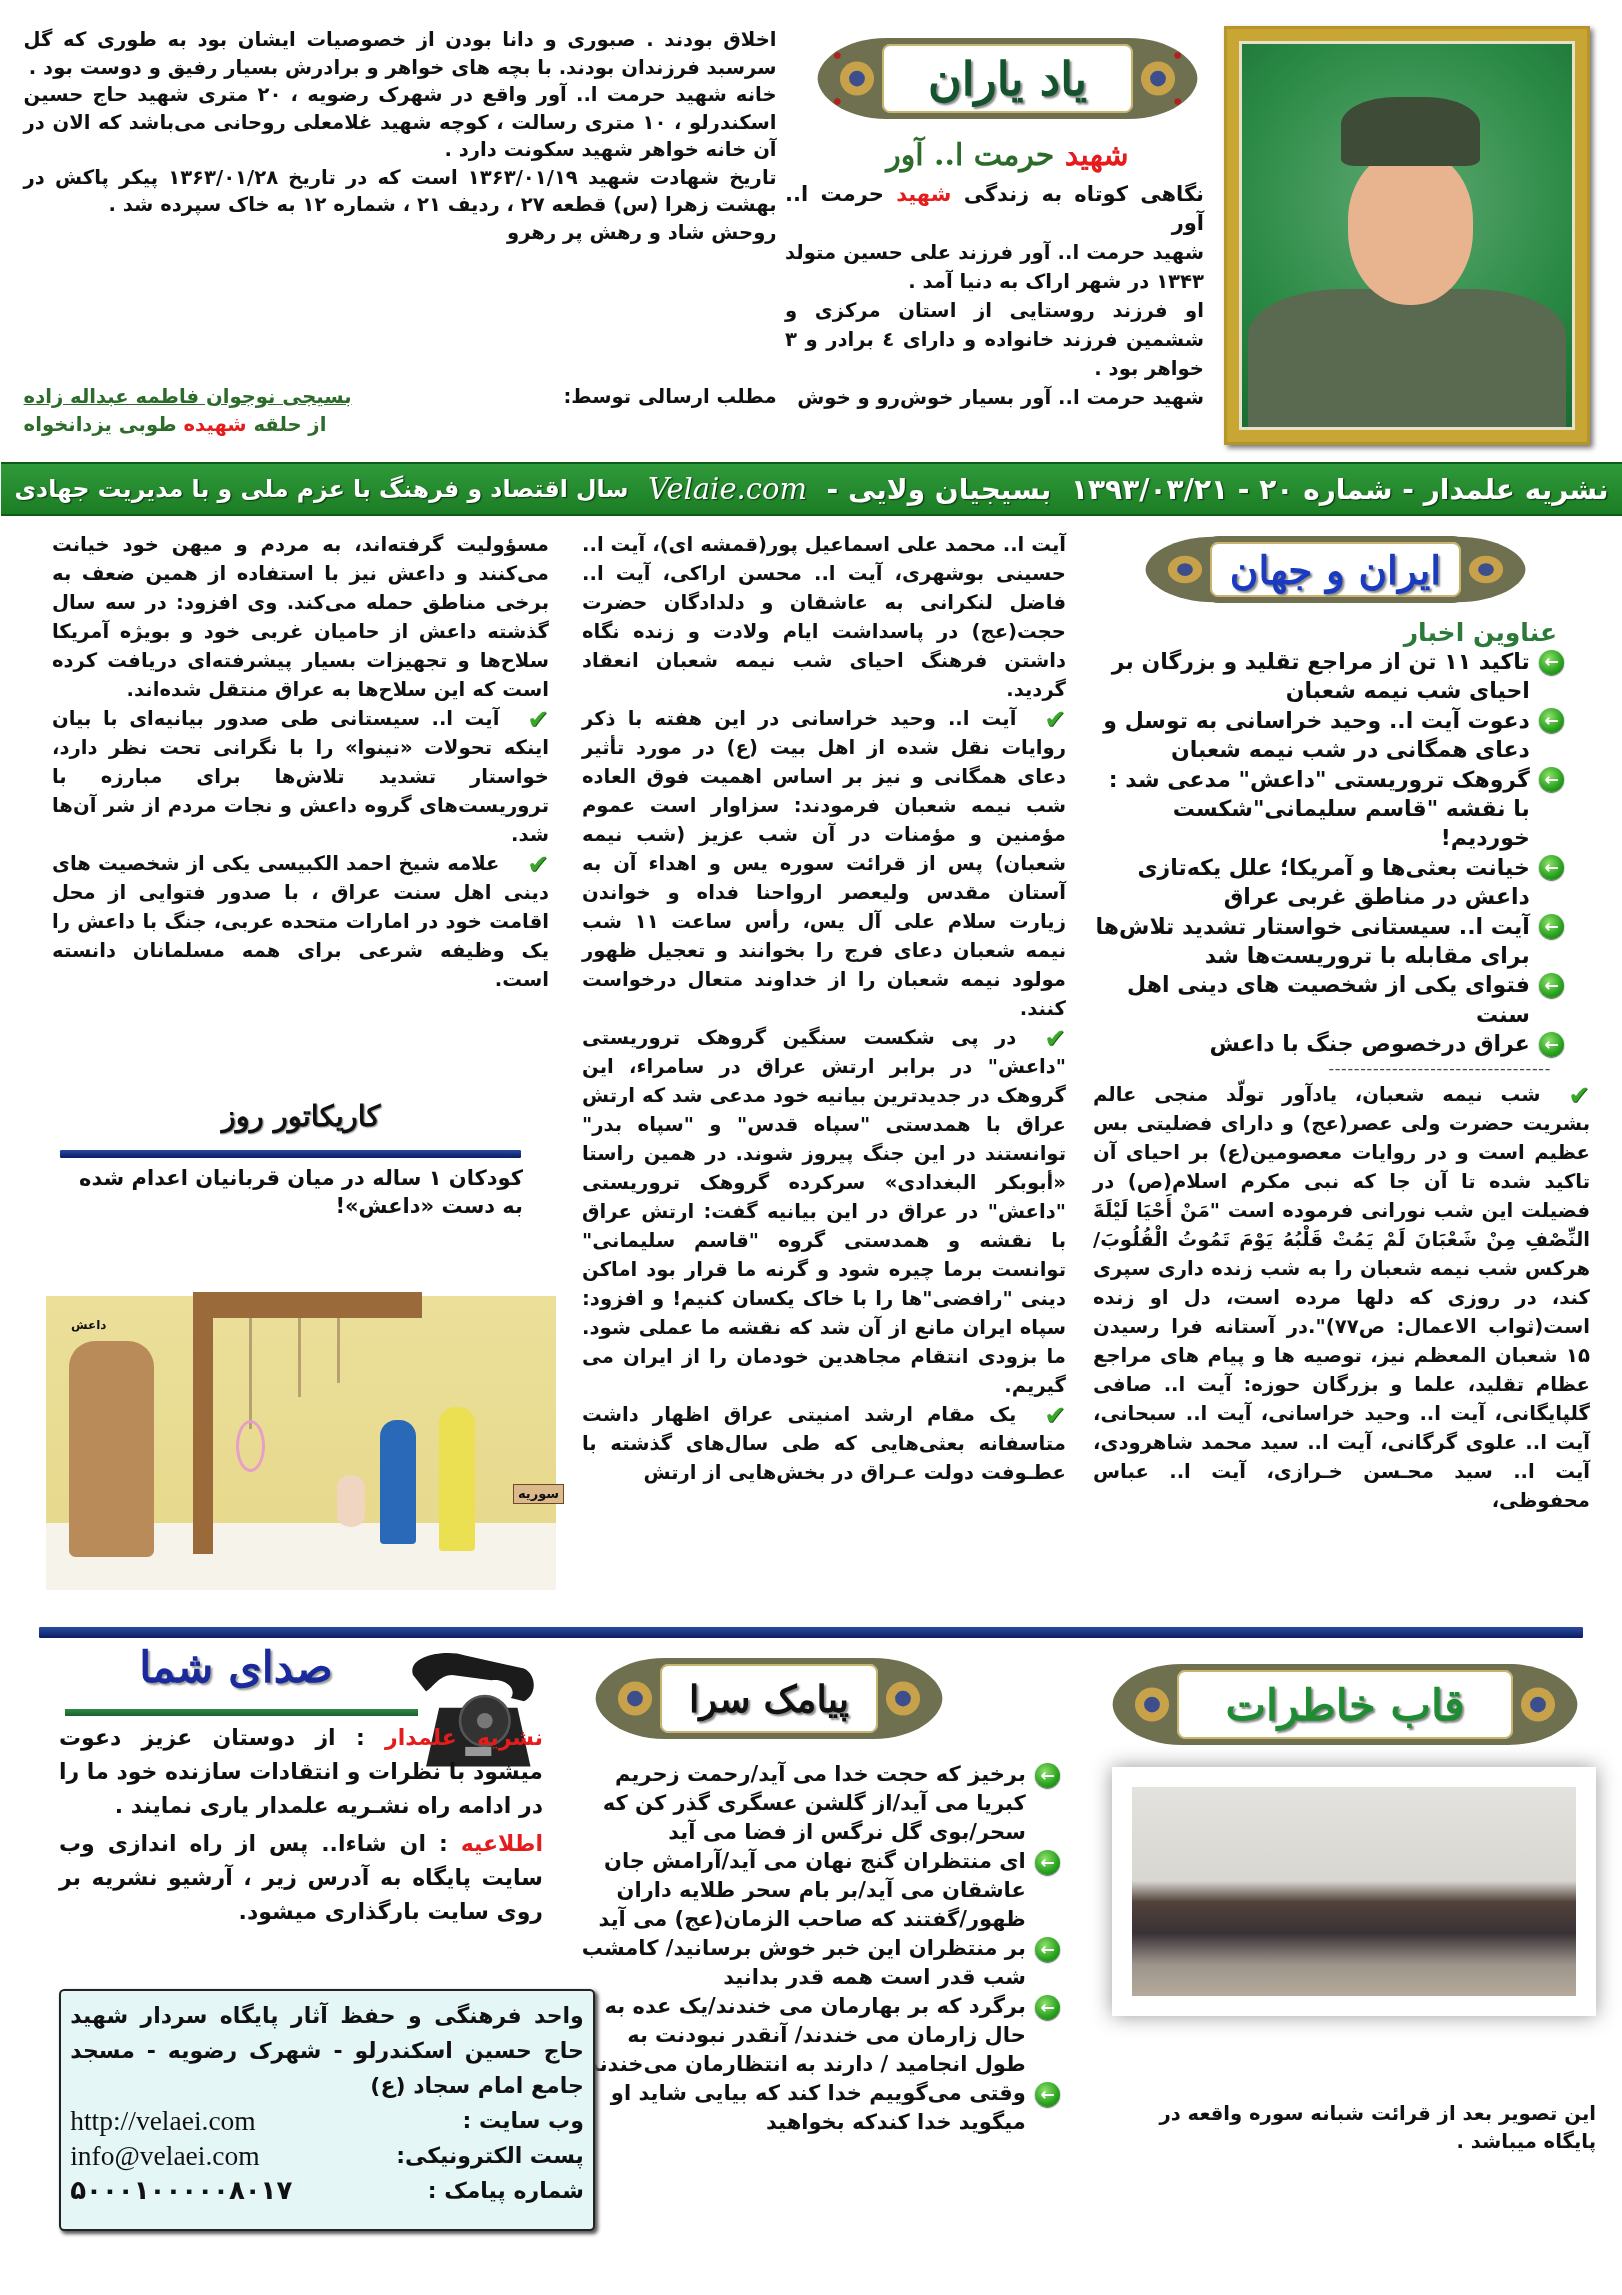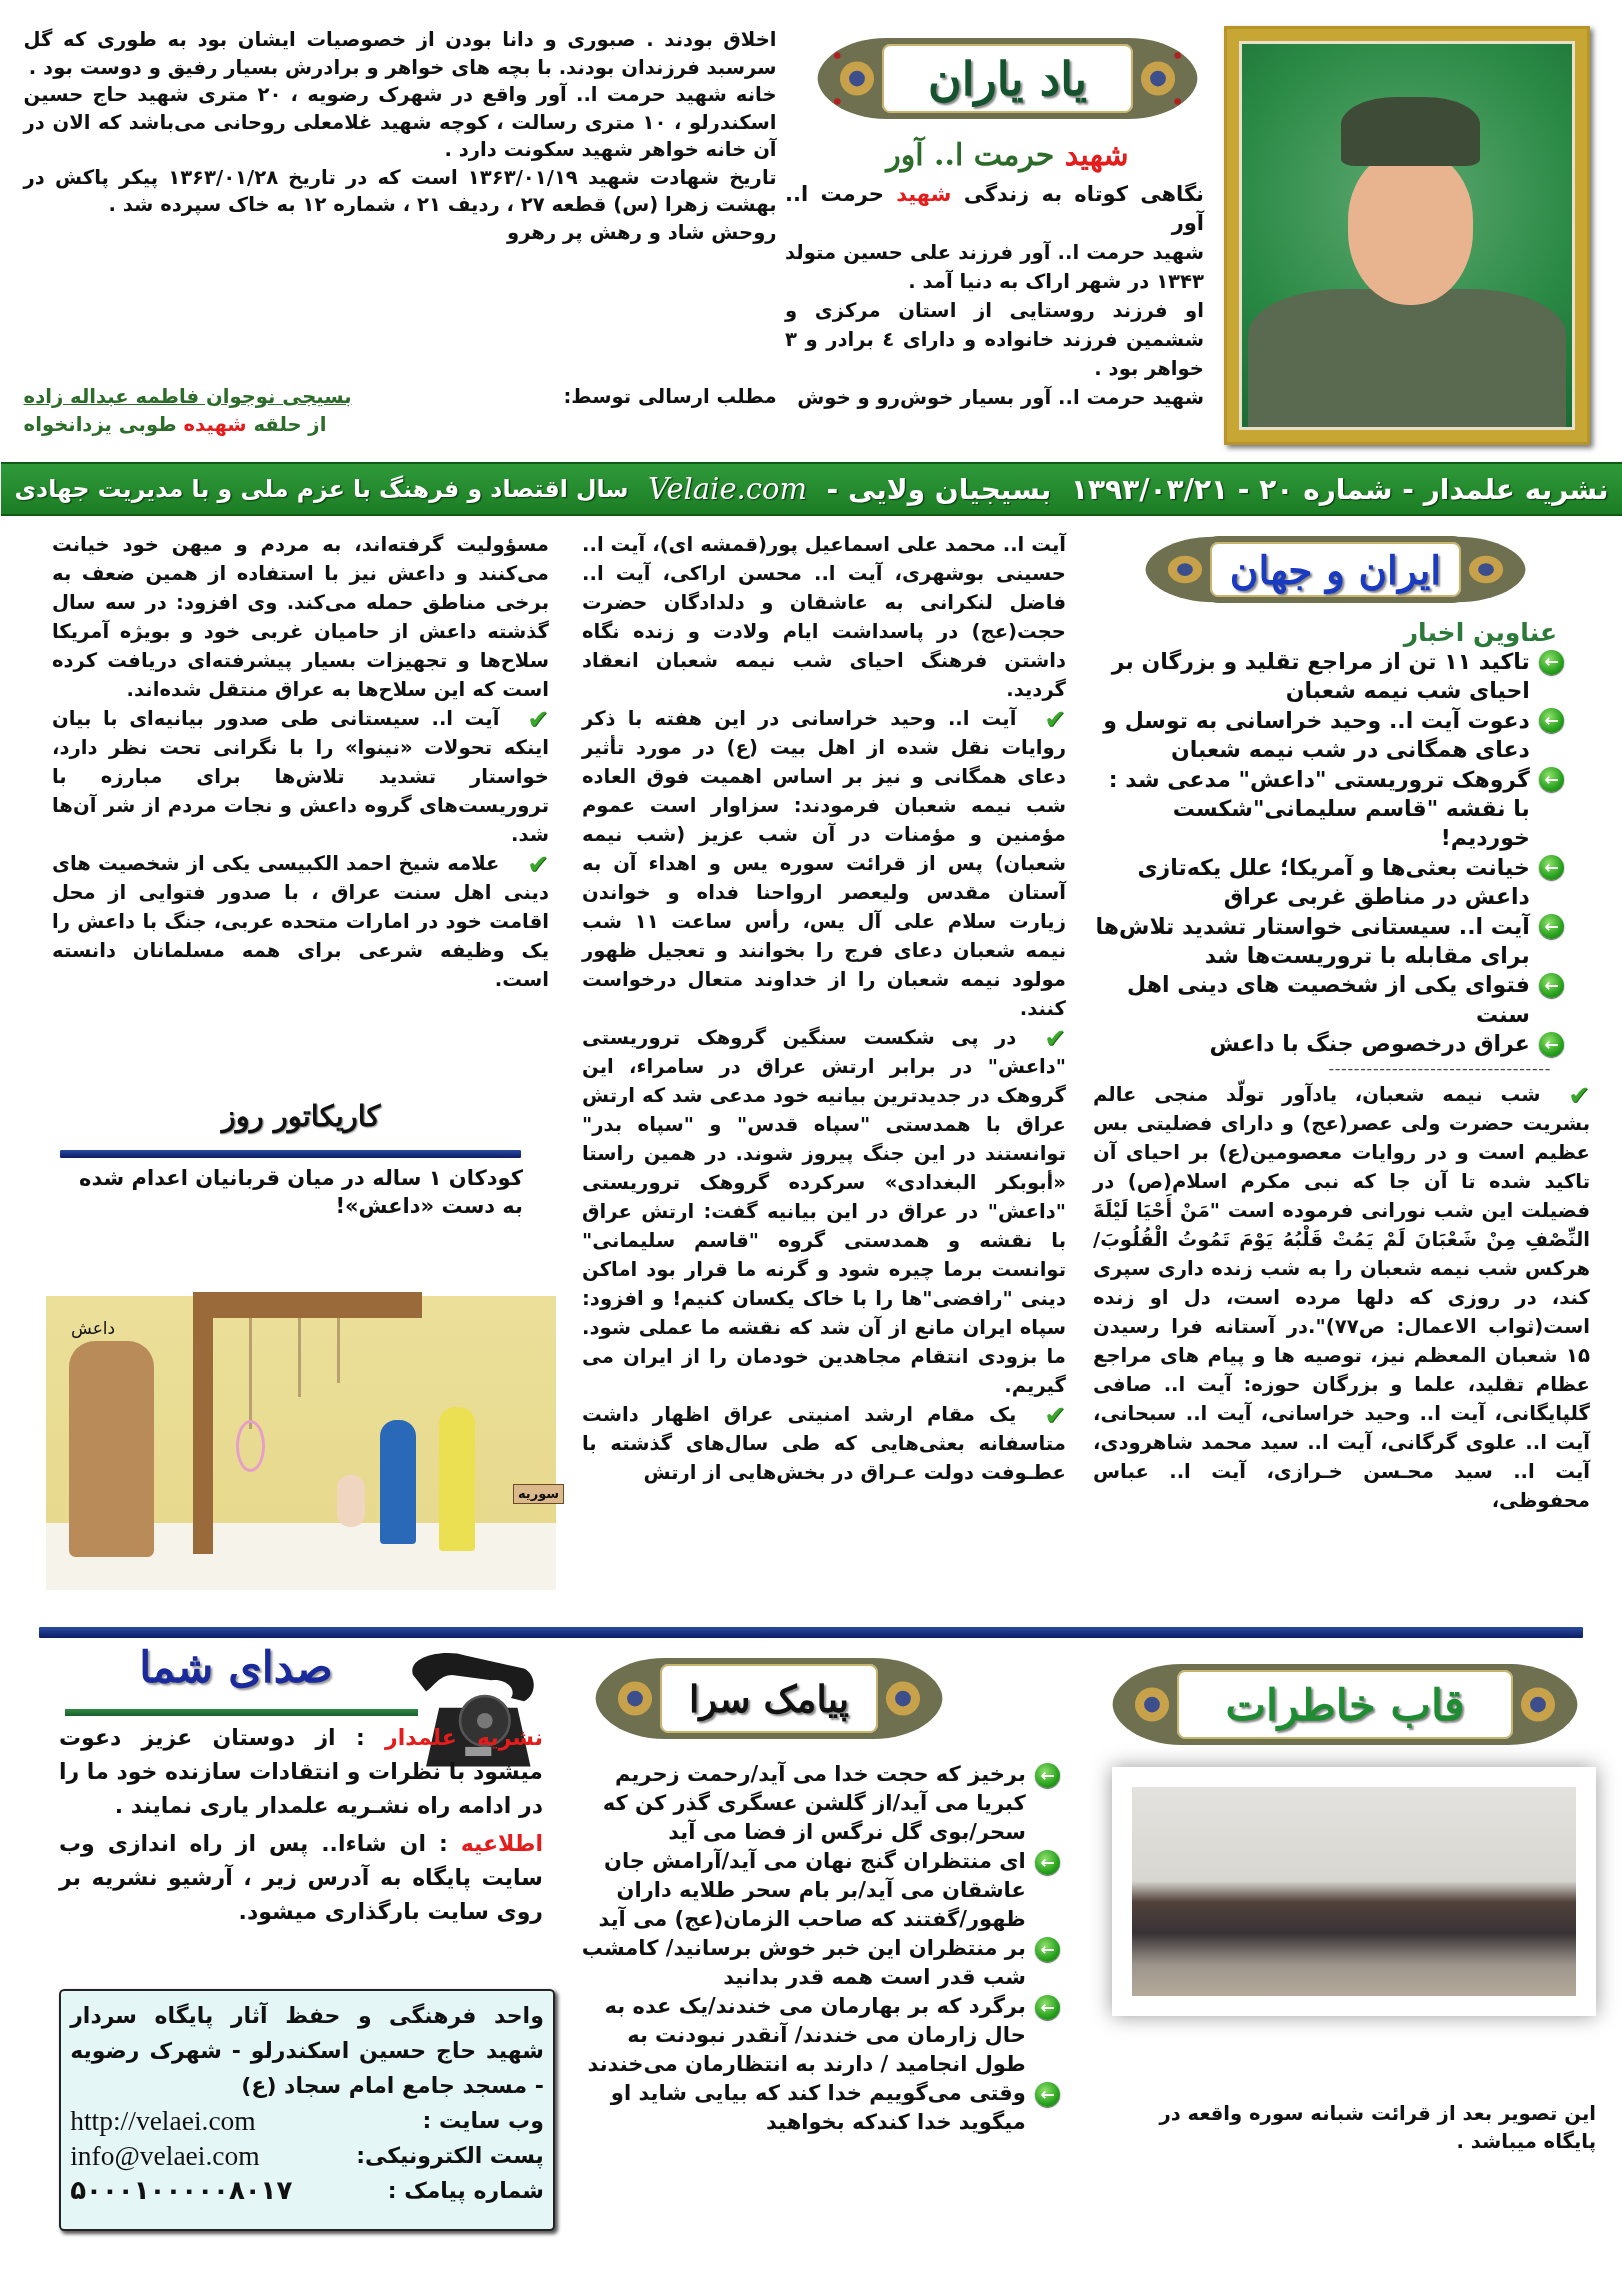--- a/index.html
+++ b/index.html
@@ -31,21 +31,21 @@
   .band-slogan { font-size: 23.6px; }
 
   .rule-blue { height: 10.5px; background: linear-gradient(#2a4aa0, #0b1d64); border-radius: 1.3px; }
   .rule-green { height: 6.5px; background: linear-gradient(#2f8b45, #1a5f2d); }
   .check { display:inline-block; width: 23.6px; height: 23.6px; color:#3aa62b; font-size: 26px; line-height: 23.6px; font-weight: bold; text-shadow: 0.7px 0.7px 0 #1a5f0f; vertical-align: middle; margin-left: 26px; }
   .arrow-btn { display:inline-flex; width: 25px; height: 25px; border-radius: 50%; background: radial-gradient(circle at 40% 35%, #8ee06a, #27a11e 60%, #146e10); color:#fff; font-size: 17px; align-items:center; justify-content:center; vertical-align: middle; margin-left: 9.2px; flex-shrink:0; box-shadow: 0 0.7px 1.3px #333; }
   .news-item { display:flex; align-items:flex-start; font-weight: bold; font-size: 22px; line-height: 29.4px; }
   .news-item .arrow-btn { margin-top: 2.6px; }
   .red { color: #e41c1c; }
 
-  #contact-box { left: 59px; top: 1989px; width: 496px; height: 242px; background: #e4f6f6; border: 2.6px solid #222; border-radius: 5.2px; box-shadow: 2.6px 2.6px 3.9px #555; padding: 6.5px 9.2px; font-size: 22px; font-weight: bold; line-height: 35px; }
+  #contact-box { left: 59px; top: 1989px; width: 536px; height: 242px; background: #e4f6f6; border: 2.6px solid #222; border-radius: 5.2px; box-shadow: 2.6px 2.6px 3.9px #555; padding: 6.5px 9.2px; font-size: 22px; font-weight: bold; line-height: 35px; }
   .ltr { direction: ltr; font-family: "Liberation Serif", serif; font-weight: normal; font-size: 27.5px; }
 
   .phone-icon { left: 393px; top: 1649px; width: 151px; height: 124px; }
   .polaroid { left: 1112px; top: 1767px; width: 484px; height: 249px; background:#fff; box-shadow: 0 0 19.6px #999; padding: 19.6px; }
   .polaroid .photo { width:100%; height:100%; background: linear-gradient(180deg, #e3e2de 0%, #d8d6d0 45%, #51423a 55%, #393236 70%, #9d958c 85%, #b5aa9a 100%); }
   .cartoon { left: 46px; top: 1256px; width: 510px; height: 334px; background: linear-gradient(180deg, #fff 0%, #fff 12%, #ebdf9a 12%, #e7d98d 80%, #f6f3ea 80%); position:absolute; }
 </style>
 </head>
 <body>
 
@@ -174,21 +174,21 @@
 <div class="abs txt" style="left:52px; top:530px; width:497px;">
   <p>مسؤولیت گرفته‌اند، به مردم و میهن خود خیانت می‌کنند و داعش نیز با استفاده از همین ضعف به برخی مناطق حمله می‌کند. وی افزود: در سه سال گذشته داعش از حامیان غربی خود و بویژه آمریکا سلاح‌ها و تجهیزات بسیار پیشرفته‌ای دریافت کرده است که این سلاح‌ها به عراق منتقل شده‌اند.</p>
   <p><span class="check">✔</span><span>آیت ا.. سیستانی طی صدور بیانیه‌ای با بیان اینکه تحولات «نینوا» را با نگرانی تحت نظر دارد، خواستار تشدید تلاش‌ها برای مبارزه با تروریست‌های گروه داعش و نجات مردم از شر آن‌ها شد.</span></p>
   <p><span class="check">✔</span><span>علامه شیخ احمد الکبیسی یکی از شخصیت های دینی اهل سنت عراق ، با صدور فتوایی از محل اقامت خود در امارات متحده عربی، جنگ با داعش را یک وظیفه شرعی برای همه مسلمانان دانسته است.</span></p>
 </div>
 
 <div class="abs" style="left:59px; top:1099px; width:484px; text-align:center; font-family:'DejaVu Serif',serif; font-weight:bold; font-size:29px; text-shadow:1.3px 1.3px 1.3px #999;">کاریکاتور روز</div>
 <div class="abs rule-blue" style="left:60px; top:1150px; width:461px; height:7.9px;"></div>
 <div class="abs" style="left:65px; top:1165px; width:458px; font-weight:bold; font-size:21px; line-height:27.5px;">کودکان ۱ ساله در میان قربانیان اعدام شده به دست «داعش»!</div>
 <div class="cartoon">
-  <span style="position:absolute; left:25px; top:62px; font-weight:normal; font-size:17px;">داعش</span>
+  <span style="position:absolute; left:25px; top:62px; font-weight:bold; font-size:12px;">داعش</span>
   <div style="position:absolute; left:23px; top:85px; width:85px; height:216px; background:#b98b58; border-radius:26px 26px 6.5px 6.5px;"></div>
   <div style="position:absolute; left:147px; top:36px; width:19.6px; height:262px; background:#9a6a3a;"></div>
   <div style="position:absolute; left:147px; top:36px; width:229px; height:26px; background:#9a6a3a;"></div>
   <div style="position:absolute; left:203px; top:62px; width:2.6px; height:111px; background:#b9a070;"></div>
   <div style="position:absolute; left:190px; top:164px; width:29px; height:52px; border:3.9px solid #e6a0c8; border-radius:50%;"></div>
   <div style="position:absolute; left:252px; top:62px; width:2.6px; height:79px; background:#b9a070;"></div>
   <div style="position:absolute; left:291px; top:62px; width:2.6px; height:65px; background:#b9a070;"></div>
   <div style="position:absolute; left:334px; top:164px; width:36px; height:124px; background:#2a69b8; border-radius:16.4px 16.4px 3.9px 3.9px;"></div>
   <div style="position:absolute; left:393px; top:151px; width:36px; height:144px; background:#eae052; border-radius:16.4px 16.4px 3.9px 3.9px;"></div>
   <div style="position:absolute; left:291px; top:219px; width:27.5px; height:52px; background:#f0d6c0; border-radius:13px;"></div>

